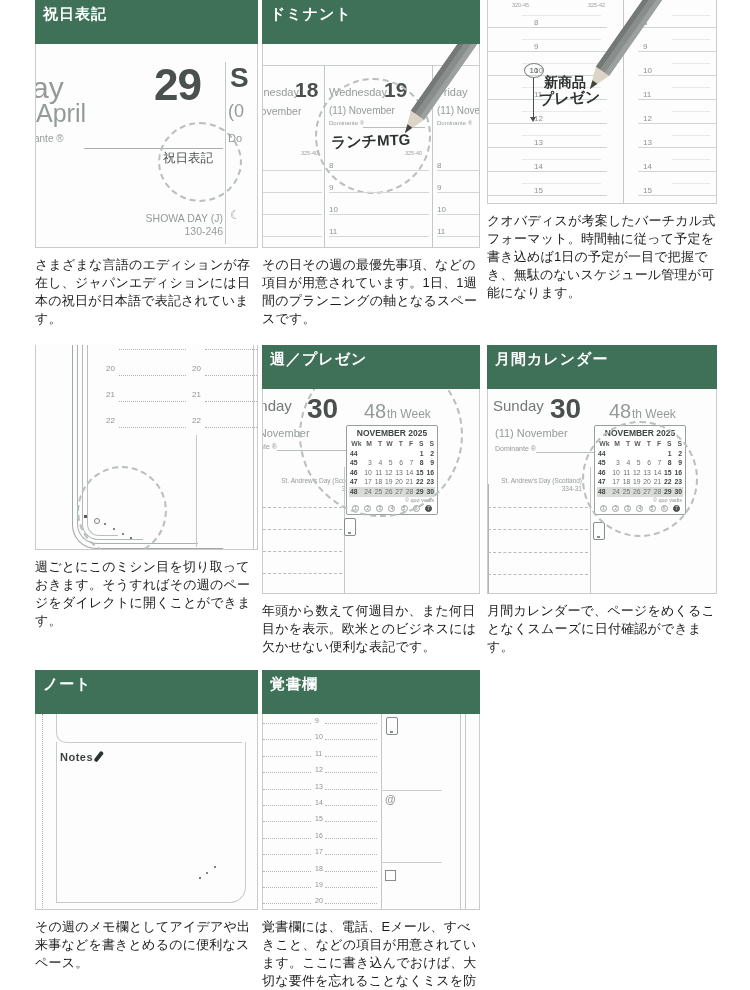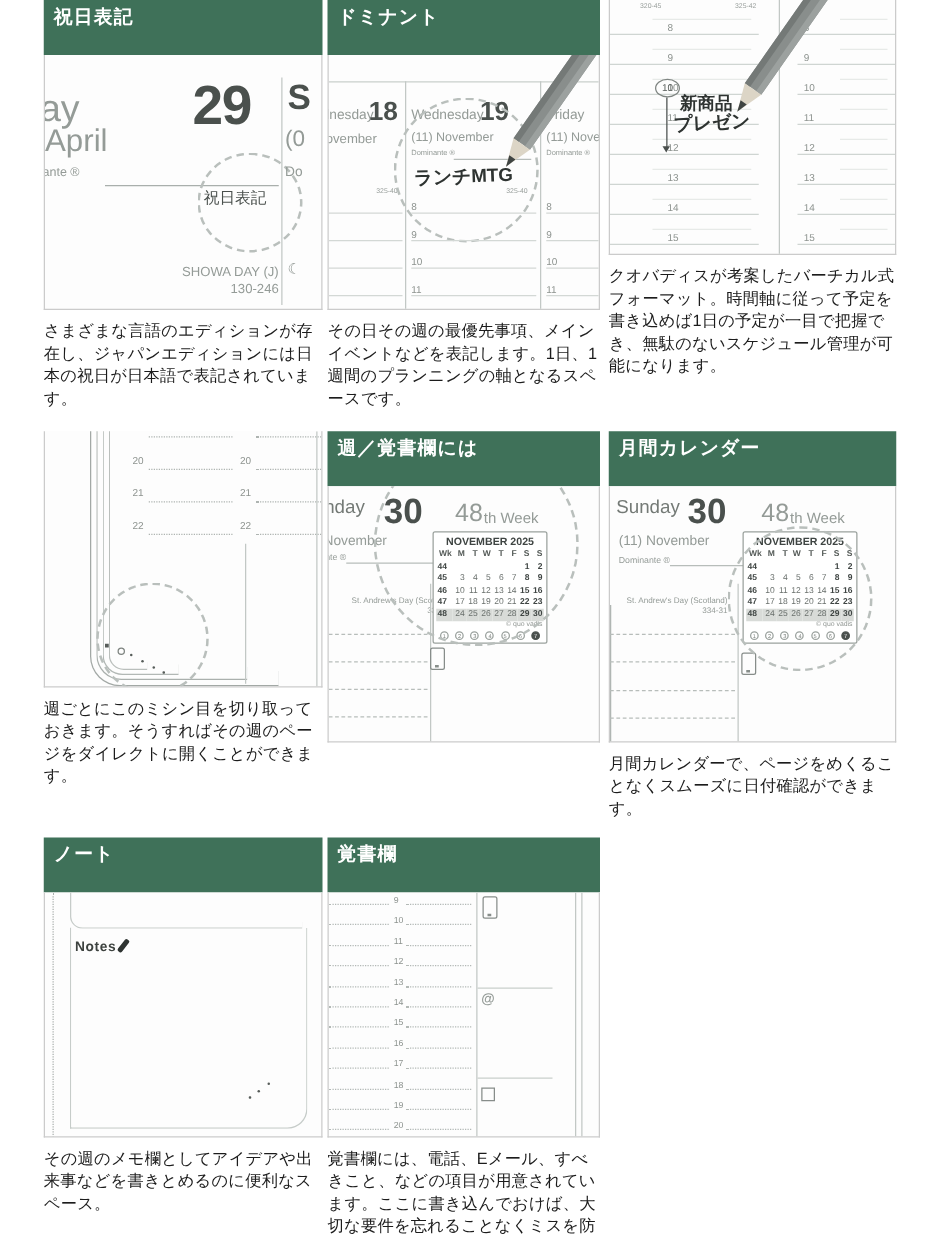--- a/index.html
+++ b/index.html
@@ -157,21 +157,21 @@
         <svg class="pencil" style="left:103px;top:-1px;" width="120" height="120" viewBox="0 0 120 120">
           <g transform="rotate(35 60 60)">
             <rect x="52" y="-75" width="16" height="150" fill="#898e8c"></rect>
             <rect x="52" y="-75" width="5" height="150" fill="#747977"></rect>
             <rect x="63" y="-75" width="5" height="150" fill="#9ca19f"></rect>
             <polygon points="52,75 68,75 60,97" fill="#dcd5c6"></polygon>
             <polygon points="57,88 63,88 60,97" fill="#3f4442"></polygon>
           </g>
         </svg>
       </div>
-      <p class="desc">その日その週の最優先事項、メインイベントなどを表記します。1日、1週間のプランニングの軸となるスペースです。</p>
+      <p class="desc">その日その週の最優先事項、などの項目が用意されています。1日、1週間のプランニングの軸となるスペースです。</p>
     </section>
 
     <section class="sec w3">
       <div class="ib" style="height:204px">
         <span class="tiny" style="left:24px;top:2px;">320-45</span>
         <span class="tiny" style="left:100px;top:2px;">325-42</span>
         <div class="hours day dayL" style="left:0;top:4px;width:119px;">
             <div class="hrow">
               <span class="hnum">8</span>
             </div>
@@ -286,21 +286,21 @@
         <div class="ab" style="left:58px;top:173px;width:4px;height:4px;border:1px solid #7d837f;border-radius:50%;"></div>
         <div class="dot" style="left:68px;top:178px;width:2px;height:2px;"></div>
         <div class="dot" style="left:77px;top:183px;width:2px;height:2px;"></div>
         <div class="dot" style="left:86px;top:188px;width:2px;height:2px;"></div>
         <div class="dot" style="left:94px;top:192px;width:1.5px;height:1.5px;"></div>
       </div>
       <p class="desc">週ごとにこのミシン目を切り取っておきます。そうすればその週のページをダイレクトに開くことができます。</p>
     </section>
 
     <section class="sec w2">
-      <div class="hd">週／覚書欄には</div>
+      <div class="hd">週／プレゼン</div>
       <div class="ib" style="height:205px">
         <span class="ab" style="left:-22px;top:8px;font-size:15px;color:#747a76;">Sunday</span>
         <span class="ab pd" style="left:44px;top:4px;font-size:28px;font-weight:bold;">30</span>
         <span class="ab pg" style="left:101px;top:11px;font-size:20px;">48</span>
         <span class="ab pg" style="left:124px;top:18px;font-size:12px;">th Week</span>
         <span class="ab pg" style="left:-26px;top:38px;font-size:11px;">(11) November</span>
         <span class="ab pg" style="left:-27px;top:54px;font-size:7px;">Dominante ®</span>
         <div class="hl" style="left:14px;top:61px;width:84px;background:#b7bdba;"></div>
         <span class="ab pg" style="left:0;top:88px;width:99px;text-align:right;font-size:6.5px;">St. Andrew's Day (Scotland)</span>
         <span class="ab pg" style="left:0;top:96px;width:99px;text-align:right;font-size:6.5px;">334-31</span>
@@ -368,20 +368,21 @@
               <span class="mc-dot">3</span>
               <span class="mc-dot">4</span>
               <span class="mc-dot">5</span>
               <span class="mc-dot">6</span>
               <span class="mc-dot mc-dot-f">7</span>
             </div>
           </div>
         <div class="phone" style="left:81px;top:129px;"></div>
         <div class="dc" style="left:36px;top:-36px;width:160px;height:160px;"></div>
       </div>
+      <p class="desc">年頭から数えて何週目か、また何日目かを表示。欧米とのビジネスには欠かせない便利な表記です。</p>
     </section>
 
     <section class="sec w3">
       <div class="hd">月間カレンダー</div>
       <div class="ib" style="height:205px">
         <span class="ab" style="left:5px;top:8px;font-size:15px;color:#747a76;">Sunday</span>
         <span class="ab pd" style="left:62px;top:4px;font-size:28px;font-weight:bold;">30</span>
         <span class="ab pg" style="left:121px;top:11px;font-size:20px;">48</span>
         <span class="ab pg" style="left:144px;top:18px;font-size:12px;">th Week</span>
         <span class="ab pg" style="left:7px;top:38px;font-size:11px;">(11) November</span>

